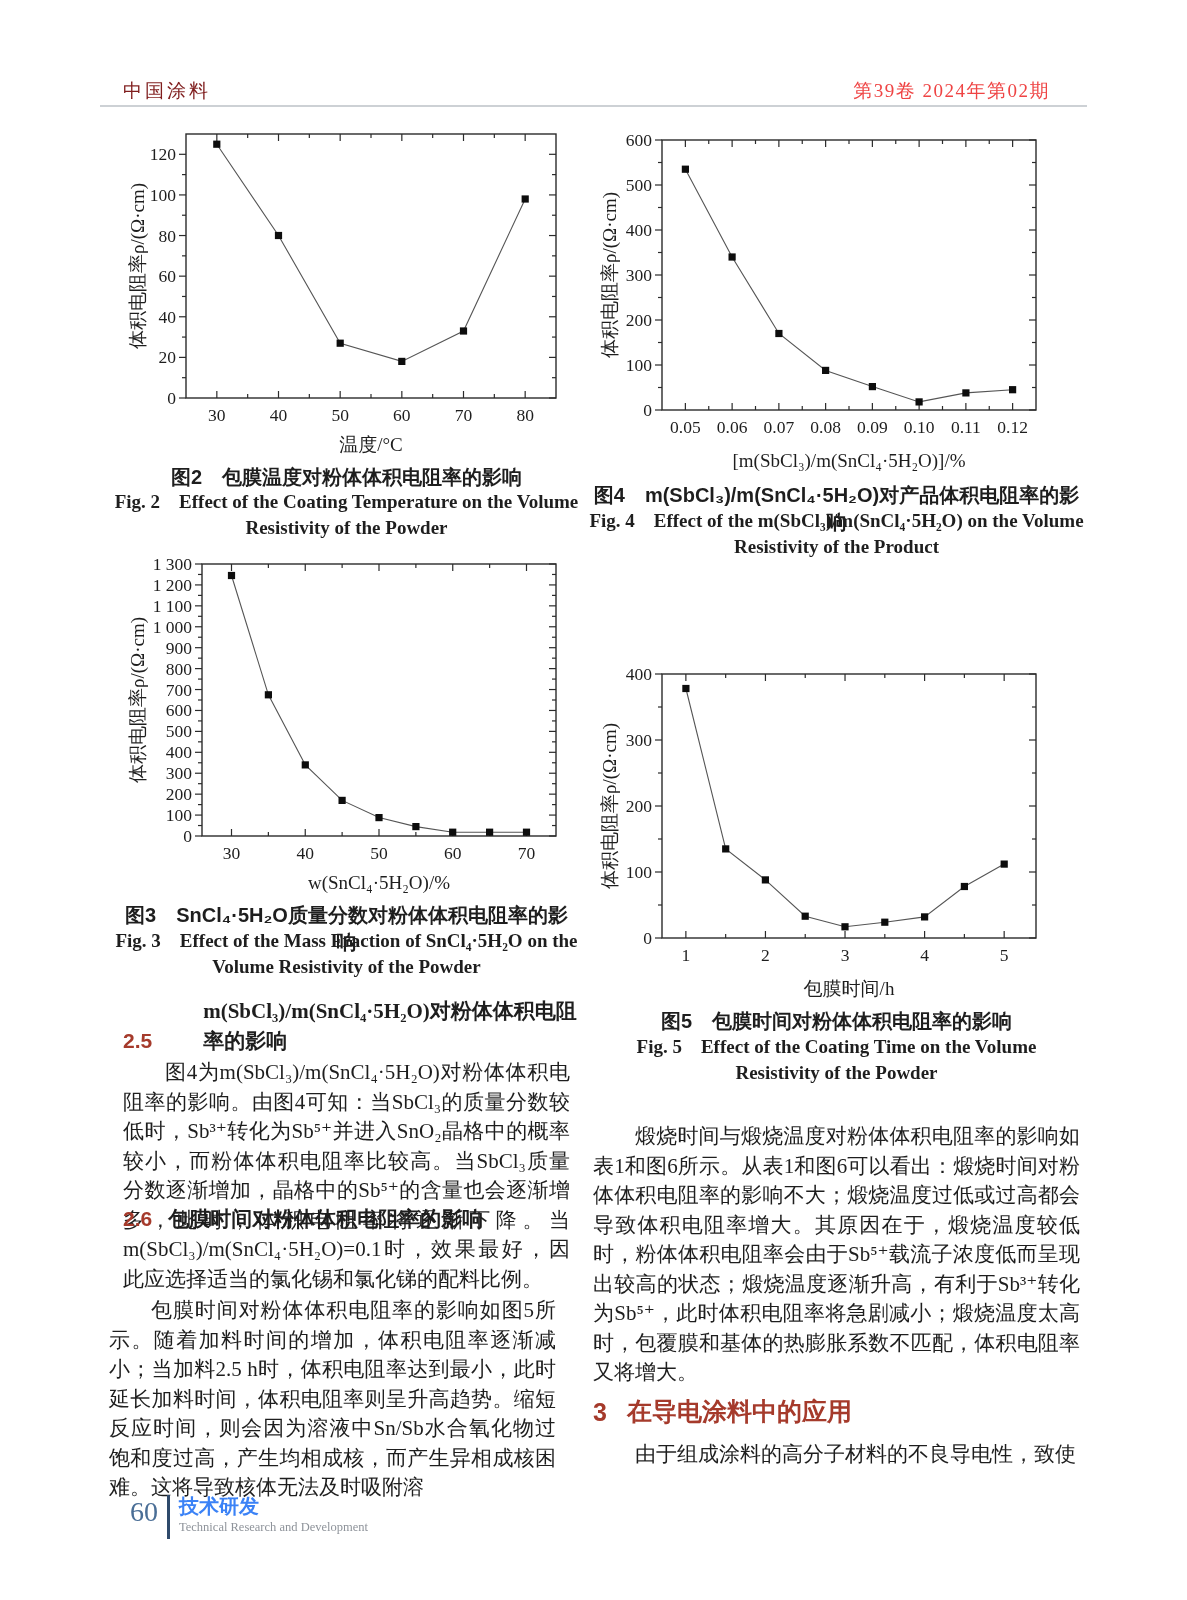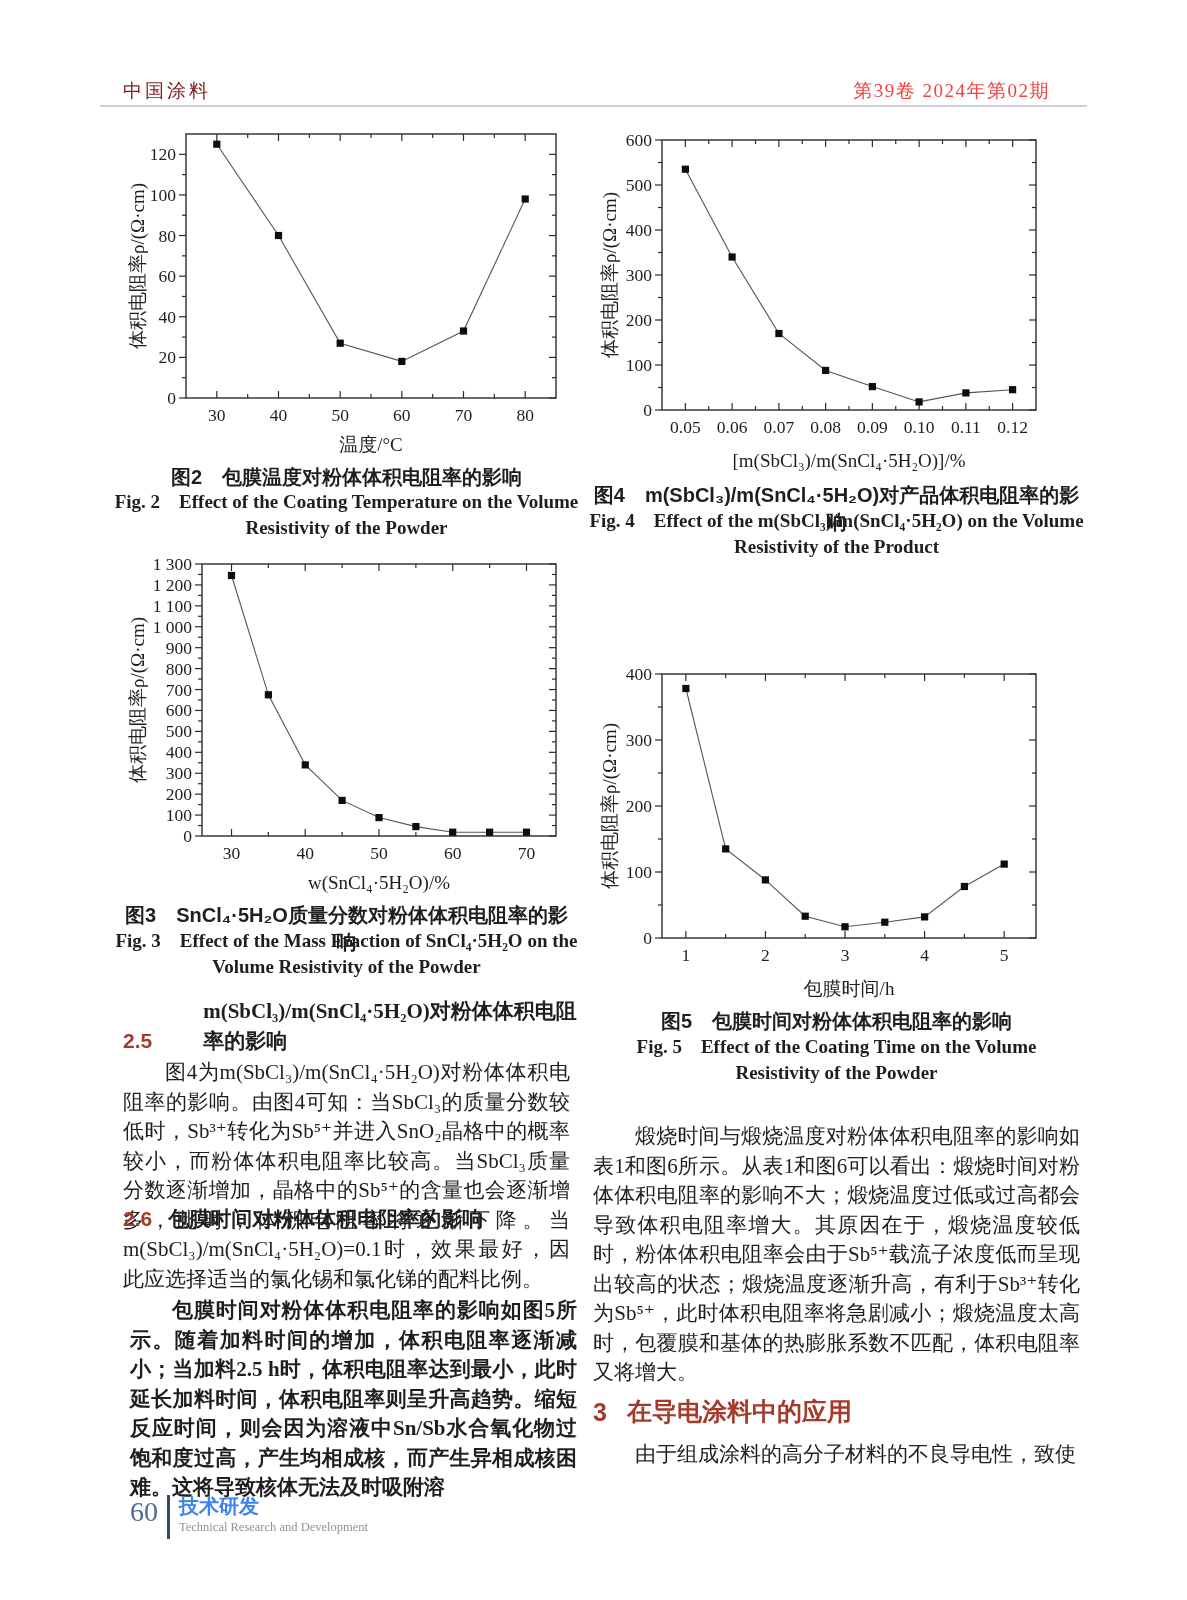--- a/index.html
+++ b/index.html
@@ -233,21 +233,21 @@
   <div class="abs sec-head" style="left:123px;top:996px;width:460px;">
     <span class="sec-num">2.5</span>
     <span class="sec-title" style="width:382px;margin-left:35px;">m(SbCl₃)/m(SnCl₄·5H₂O)对粉体体积电阻率的影响</span>
   </div>
   <div class="abs para indent" style="left:123px;top:1058px;width:447px;">图4为m(SbCl₃)/m(SnCl₄·5H₂O)对粉体体积电阻率的影响。由图4可知：当SbCl₃的质量分数较低时，Sb³⁺转化为Sb⁵⁺并进入SnO₂晶格中的概率较小，而粉体体积电阻率比较高。当SbCl₃质量分数逐渐增加，晶格中的Sb⁵⁺的含量也会逐渐增多，此时，体积电阻率将逐渐下降。当m(SbCl₃)/m(SnCl₄·5H₂O)=0.1时，效果最好，因此应选择适当的氯化锡和氯化锑的配料比例。</div>
 
   <div class="abs sec-head" style="left:123px;top:1204px;width:460px;">
     <span class="sec-num">2.6</span>
     <span class="sec-title">包膜时间对粉体体积电阻率的影响</span>
   </div>
-  <div class="abs para indent" style="left:130px;top:1296px;width:447px;font-weight:bold;">包膜时间对粉体体积电阻率的影响如图5所示。随着加料时间的增加，体积电阻率逐渐减小；当加料2.5 h时，体积电阻率达到最小，此时延长加料时间，体积电阻率则呈升高趋势。缩短反应时间，则会因为溶液中Sn/Sb水合氧化物过饱和度过高，产生均相成核，而产生异相成核困难。这将导致核体无法及时吸附溶</div>
+  <div class="abs para indent" style="left:109px;top:1296px;width:447px;">包膜时间对粉体体积电阻率的影响如图5所示。随着加料时间的增加，体积电阻率逐渐减小；当加料2.5 h时，体积电阻率达到最小，此时延长加料时间，体积电阻率则呈升高趋势。缩短反应时间，则会因为溶液中Sn/Sb水合氧化物过饱和度过高，产生均相成核，而产生异相成核困难。这将导致核体无法及时吸附溶</div>
 
   <figure class="abs" style="left:600px;top:126px;margin:0;">
     <svg width="452" height="350" viewBox="0 0 452 350">
         <rect x="62" y="14" width="374" height="270" fill="none" stroke="#2b2b2b" stroke-width="1.4"></rect>
         <line x1="85.37500000000003" y1="284" x2="85.37500000000003" y2="277" stroke="#2b2b2b" stroke-width="1.2"></line>
         <line x1="85.37500000000003" y1="14" x2="85.37500000000003" y2="21" stroke="#2b2b2b" stroke-width="1.2"></line>
         <text x="85.37500000000003" y="307" text-anchor="middle" font-size="17.5">0.05</text>
         <line x1="132.125" y1="284" x2="132.125" y2="277" stroke="#2b2b2b" stroke-width="1.2"></line>
         <line x1="132.125" y1="14" x2="132.125" y2="21" stroke="#2b2b2b" stroke-width="1.2"></line>
         <text x="132.125" y="307" text-anchor="middle" font-size="17.5">0.06</text>

